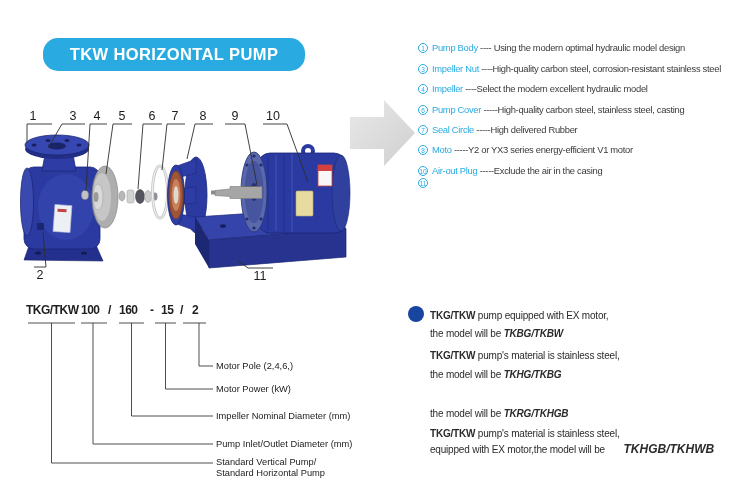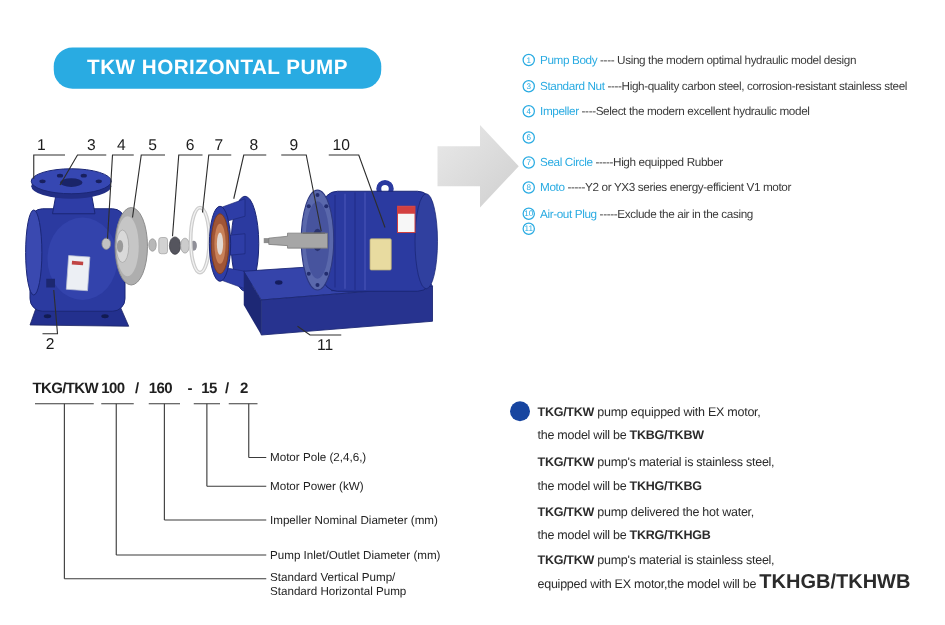--- a/index.html
+++ b/index.html
@@ -28,27 +28,27 @@
   .part-item.wrap{white-space:normal;height:auto;line-height:12.2px;}
 
   
   .nomenclature{position:absolute;left:20px;top:293px;}
   .nomenclature line{stroke:#3a3a3a;stroke-width:.9;}
   .mtoken{font-weight:bold;font-size:12px;letter-spacing:-.5px;fill:#1f1f1f;text-anchor:start;
           font-family:"Liberation Sans",sans-serif;}
   .mlabel{font-size:9.3px;fill:#222;text-anchor:start;font-family:"Liberation Sans",sans-serif;}
 
   
-  .variants{position:absolute;left:400px;top:315px;width:356px;height:175px;font-size:10px;
+  .variants{position:absolute;left:400px;top:300px;width:356px;height:175px;font-size:10px;
             letter-spacing:-.2px;color:#2b2b2b;}
   .dot{position:absolute;left:8px;top:6px;width:16px;height:16px;border-radius:50%;background:#1745A0;}
   .vline{position:absolute;left:30px;white-space:nowrap;}
   .vpfx{font-weight:bold;}
-  .vmodel{font-weight:bold;}
-  .vmodel.big{font-size:16px;letter-spacing:0;}
+  .vmodel{font-weight:bold;font-style:italic;}
+  .vmodel.big{font-size:12px;letter-spacing:0;margin-left:16px;}
 </style>
 </head>
 <body>
 
 <div class="stage">
 
   <div class="banner">
     <span>TKW HORIZONTAL PUMP</span>
   </div>
 
@@ -181,32 +181,33 @@
     </g>
   </svg>
 
   <div class="parts-list">
     <div class="part-item">
       <span class="badge">1</span>
       <span class="ptext"><span class="pname">Pump Body</span><span class="pdesc"> ---- Using the modern optimal hydraulic model design</span></span>
     </div>
     <div class="part-item">
       <span class="badge">3</span>
-      <span class="ptext"><span class="pname">Standard Nut</span><span class="pdesc"> ----High-quality carbon steel, corrosion-resistant stainless steel</span></span>
+      <span class="ptext"><span class="pname">Impeller Nut</span><span class="pdesc"> ----High-quality carbon steel, corrosion-resistant stainless steel</span></span>
     </div>
     <div class="part-item">
       <span class="badge">4</span>
       <span class="ptext"><span class="pname">Impeller</span><span class="pdesc"> ----Select the modern excellent hydraulic model</span></span>
     </div>
     <div class="part-item">
       <span class="badge">6</span>
+      <span class="ptext"><span class="pname">Pump Cover</span><span class="pdesc"> -----High-quality carbon steel, stainless steel, casting</span></span>
     </div>
     <div class="part-item">
       <span class="badge">7</span>
-      <span class="ptext"><span class="pname">Seal Circle</span><span class="pdesc"> -----High equipped Rubber</span></span>
+      <span class="ptext"><span class="pname">Seal Circle</span><span class="pdesc"> -----High delivered Rubber</span></span>
     </div>
     <div class="part-item">
       <span class="badge">8</span>
       <span class="ptext"><span class="pname">Moto</span><span class="pdesc"> -----Y2 or YX3 series energy-efficient V1 motor</span></span>
     </div>
     <div class="part-item">
       <span class="badge">10</span>
       <span class="ptext"><span class="pname">Air-out Plug</span><span class="pdesc"> -----Exclude the air in the casing</span></span>
     </div>
     <div class="part-item wrap">
@@ -251,20 +252,19 @@
 
   <div class="variants">
     <span class="dot"></span>
 
     <div class="vline" style="top:10px"><span class="vpfx">TKG/TKW</span><span> pump equipped with EX motor,</span></div>
     <div class="vline" style="top:28px"><span>the model will be </span><span class="vmodel">TKBG/TKBW</span></div>
 
     <div class="vline" style="top:50px"><span class="vpfx">TKG/TKW</span><span> pump's material is stainless steel,</span></div>
     <div class="vline" style="top:69px"><span>the model will be </span><span class="vmodel">TKHG/TKBG</span></div>
 
-    <div class="vline" style="top:90px"><span class="vpfx">TKG/TKW</span><span> pump delivered the hot water,</span></div>
     <div class="vline" style="top:108px"><span>the model will be </span><span class="vmodel">TKRG/TKHGB</span></div>
 
     <div class="vline" style="top:128px"><span class="vpfx">TKG/TKW</span><span> pump's material is stainless steel,</span></div>
     <div class="vline" style="top:142px"><span>equipped with EX motor,the model will be </span><span class="vmodel big">TKHGB/TKHWB</span></div>
   </div>
 
 </div>
 
 </body></html>

